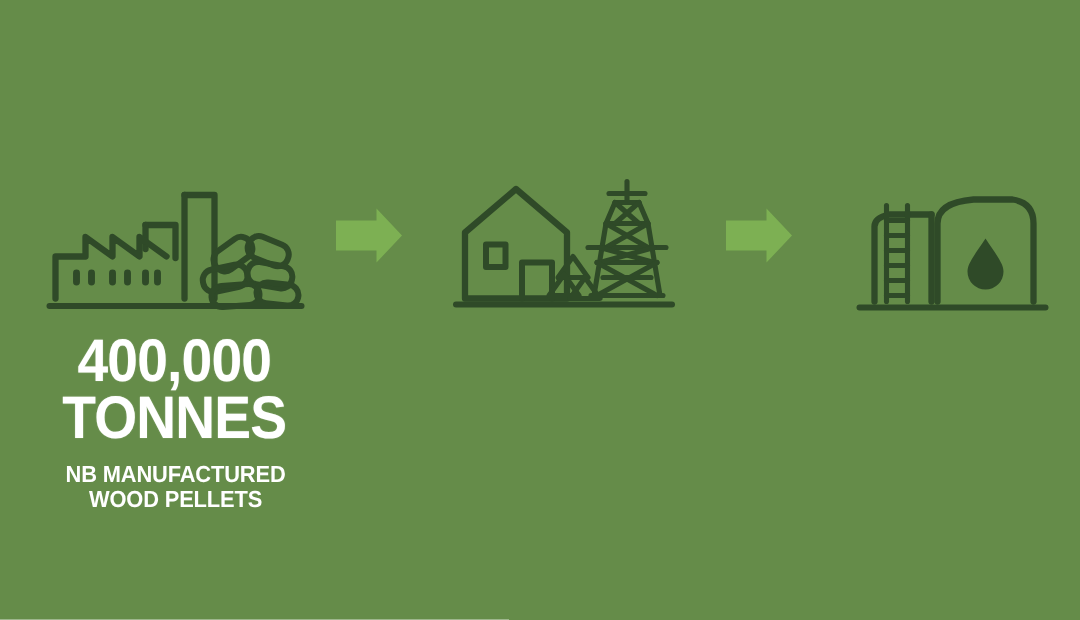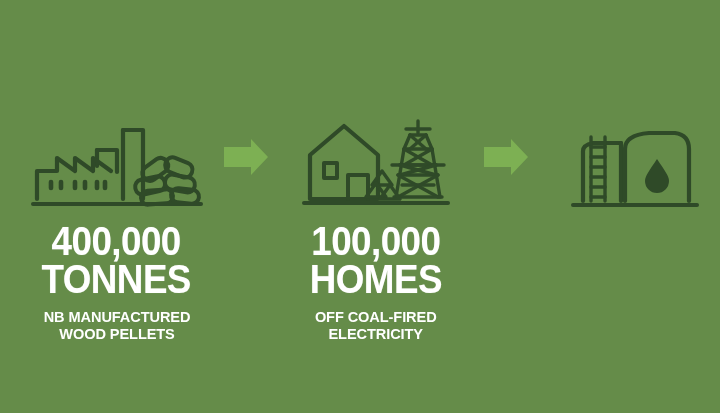--- a/index.html
+++ b/index.html
@@ -184,30 +184,20 @@
 
           <g stroke-width="3.4">
             <path d="M72 66 L82 52 L92 66 Z"></path>
             <path d="M66 78 L76 64 L86 78 Z"></path>
             <path d="M80 80 L90 66 L100 80 Z"></path>
           </g>
 
           <path d="M4 84 L148 84" stroke-width="4"></path>
         </svg>
       </div>
-      <div class="stat-text">
-        <div class="value">
-          <span class="v1">100,000</span>
-          <span class="v2">HOMES</span>
-        </div>
-        <div class="caption">
-          <span>OFF COAL-FIRED</span>
-          <span>ELECTRICITY</span>
-        </div>
-      </div>
     </div>
 
     <div class="arrow-col">
       <div class="arrow-wrap">
         <svg width="46" height="38" viewBox="0 0 46 38">
           <path d="M1 9 L28 9 L28 1 L45 19 L28 37 L28 29 L1 29 Z" fill="#7DB053"></path>
         </svg>
       </div>
     </div>
 

